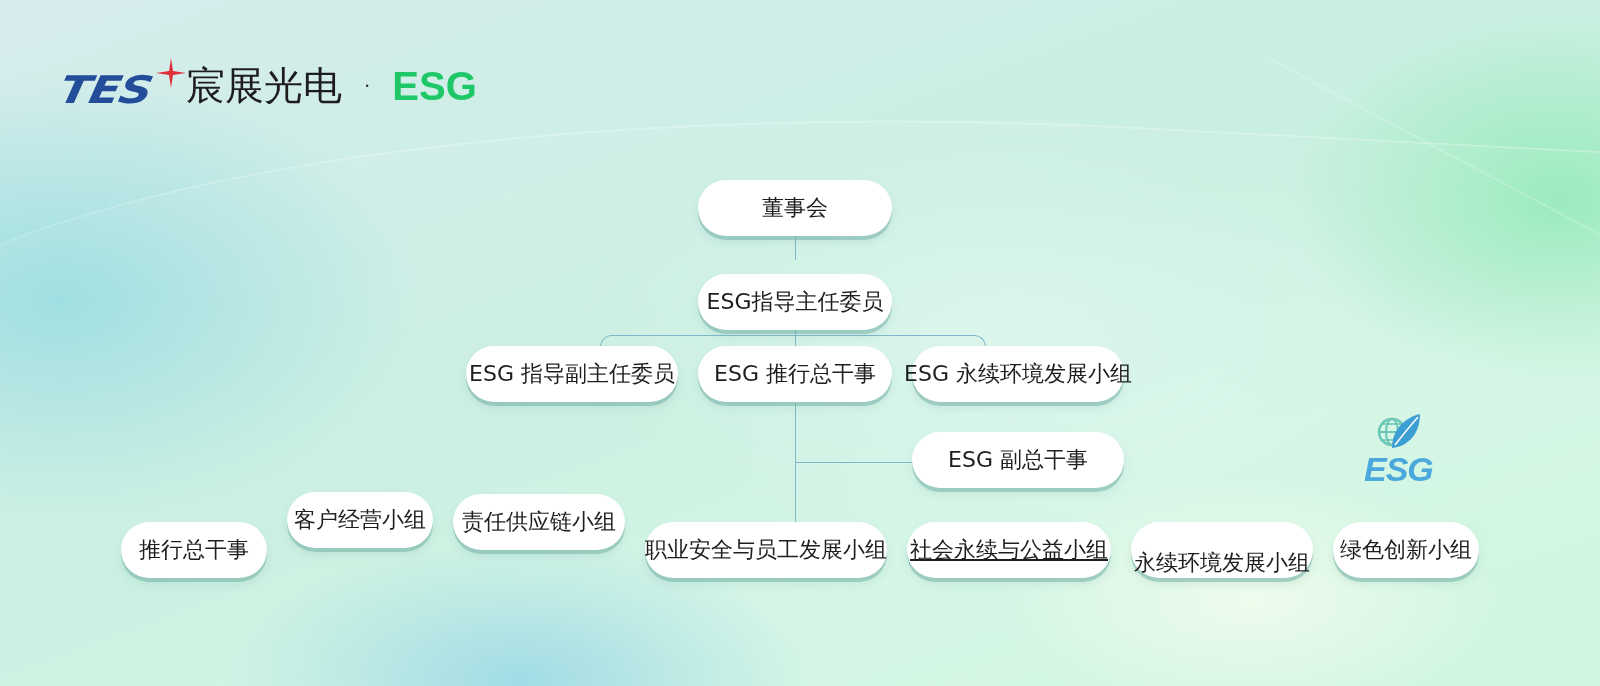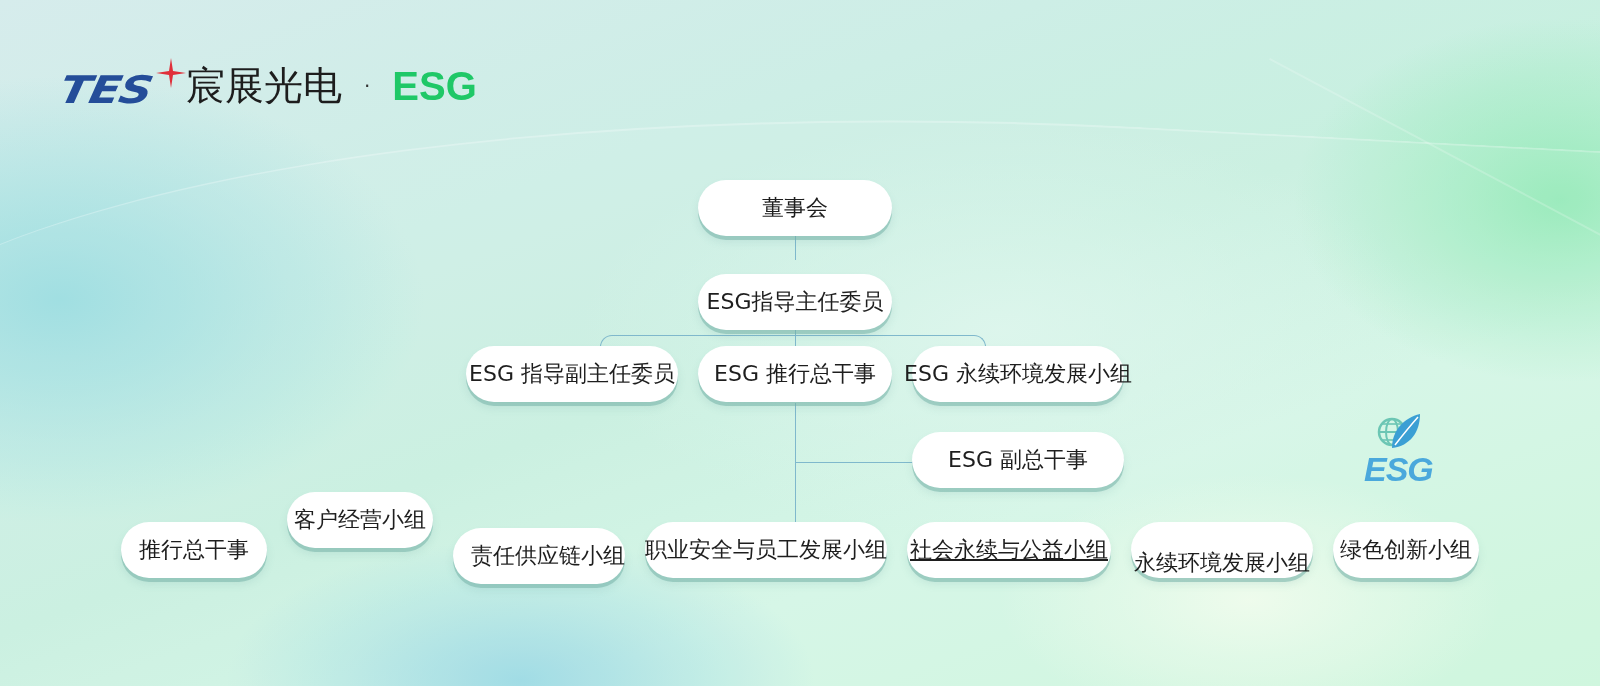--- a/index.html
+++ b/index.html
@@ -111,21 +111,21 @@
 <div class="node" style="left:912px; top:432px; width:212px;">
   <span>ESG 副总干事</span>
 </div>
 
 <div class="node" style="left:121px; top:522px; width:146px;">
   <span>推行总干事</span>
 </div>
 <div class="node" style="left:287px; top:492px; width:146px;">
   <span>客户经营小组</span>
 </div>
-<div class="node" style="left:453px; top:528px; width:172px;justify-content:flex-end;">
+<div class="node" style="left:453px; top:494px; width:172px;">
   <span>责任供应链小组</span>
 </div>
 <div class="node" style="left:645px; top:522px; width:242px;text-align:right;">
   <span>职业安全与员工发展小组</span>
 </div>
 <div class="node" style="left:907px; top:522px; width:204px;text-decoration:underline;">
   <span>社会永续与公益小组</span>
 </div>
 <div class="node" style="left:1131px; top:522px; width:182px;align-items:flex-end;">
   <span>永续环境发展小组</span>

